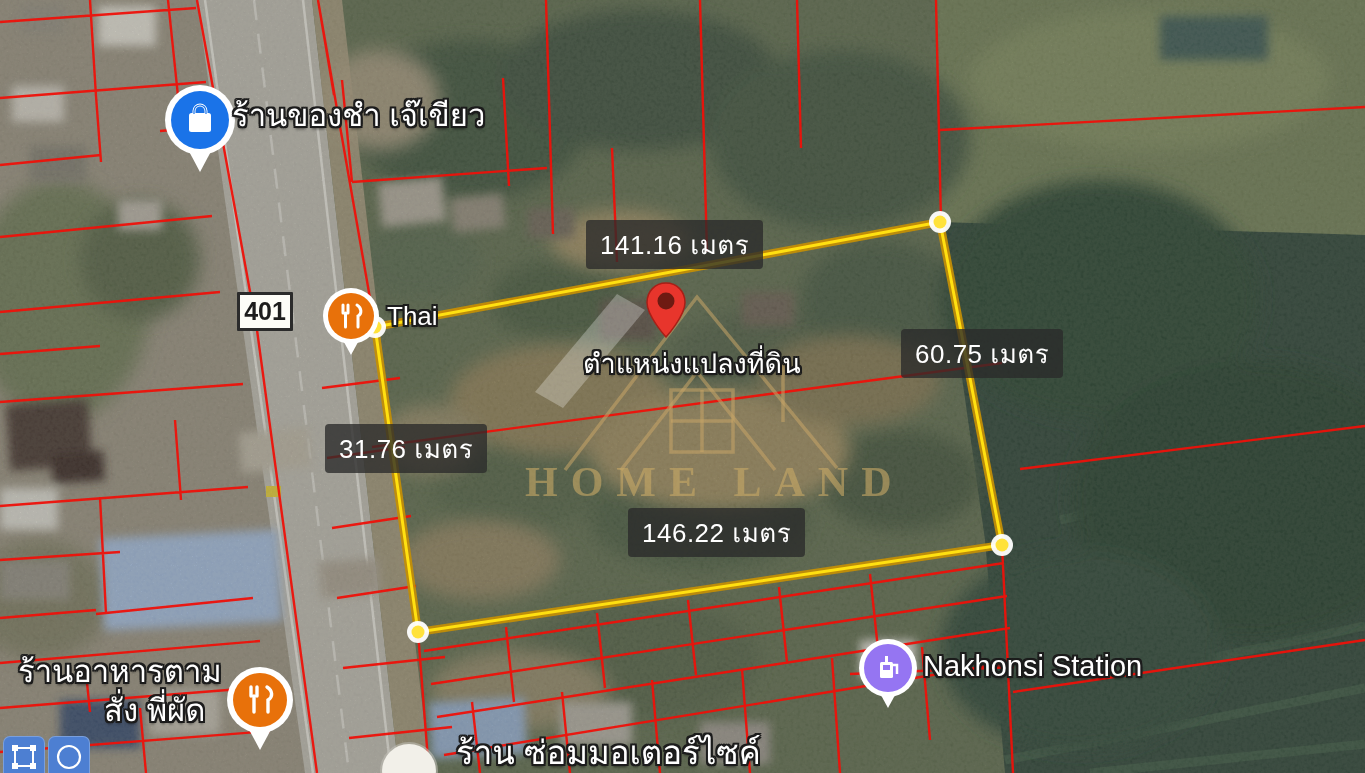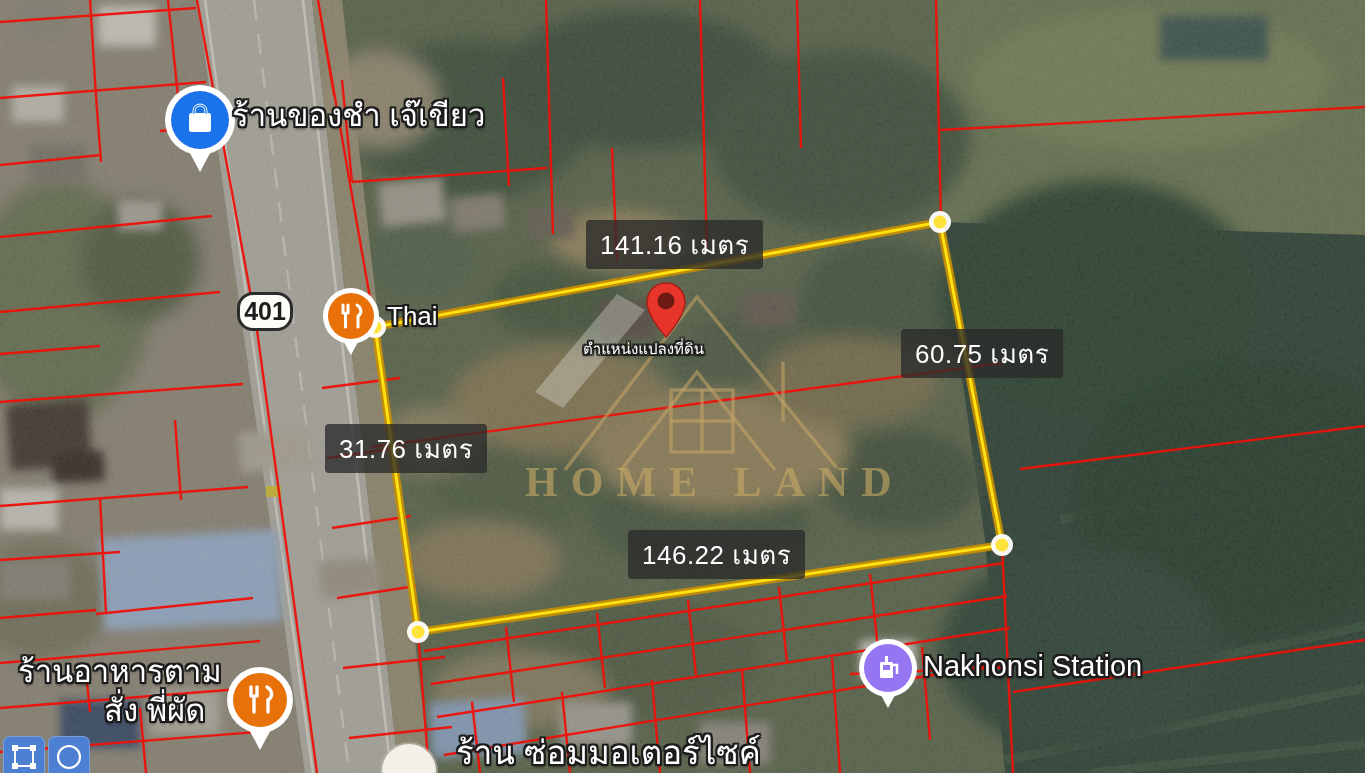--- a/index.html
+++ b/index.html
@@ -21,21 +21,21 @@
        0    3px 3px rgba(0,0,0,.6);
   }
   .poi-label{position:absolute;white-space:nowrap;}
   .chip{
     position:absolute;background:rgba(42,42,42,.78);color:#fff;
     font-size:26px;font-weight:400;padding:4px 14px;border-radius:4px;
     white-space:nowrap;letter-spacing:.5px;
   }
   .road-shield{
     position:absolute;left:237px;top:292px;width:50px;height:33px;
-    background:#fdfdf8;border:3px solid #2b2b2b;border-radius:16px;
+    background:#fdfdf8;border:3px solid #2b2b2b;border-radius:1px;
     color:#1d1d1d;font-size:25px;font-weight:700;text-align:center;line-height:33px;
   }
   .wm-text{
     position:absolute;left:525px;top:458px;width:340px;text-align:center;
     font-family:"Liberation Serif",serif;font-size:42px;font-weight:600;
     letter-spacing:13px;color:rgba(198,168,102,.62);white-space:nowrap;
   }
   .tool-btn{
     position:absolute;width:42px;height:46px;border-radius:7px;
     background:#4d7fd2;box-shadow:0 0 0 1px rgba(255,255,255,.25) inset;
@@ -214,27 +214,27 @@
       <g>
           <circle cx="418" cy="632" r="11" fill="#ffffff" opacity="0.95"></circle>
           <circle cx="418" cy="632" r="6.5" fill="#ffe23a"></circle>
         </g>
     </g>
   </svg>
 
   <div class="chip" style="left:586px;top:220px">141.16 เมตร</div>
   <div class="chip" style="left:901px;top:329px">60.75 เมตร</div>
   <div class="chip" style="left:325px;top:424px">31.76 เมตร</div>
-  <div class="chip" style="left:628px;top:530px">146.22 เมตร</div>
+  <div class="chip" style="left:628px;top:508px">146.22 เมตร</div>
 
   <svg class="layer" style="left:644px;top:281px" width="44" height="58" viewBox="0 0 44 58">
     <path d="M22 2C11 2 3 10.5 3 21.5 3 35 22 56 22 56s19-21 19-34.5C41 10.5 33 2 22 2z" fill="#e8352c" stroke="#a81f17" stroke-width="1.5"></path>
     <circle cx="22" cy="20" r="8.5" fill="#6e1a12"></circle>
   </svg>
-  <div class="poi-label outlined" style="left:583px;top:341px;font-size:15px">ตำแหน่งแปลงที่ดิน</div>
+  <div class="poi-label outlined" style="left:583px;top:350px;font-size:27px">ตำแหน่งแปลงที่ดิน</div>
 
   <svg class="layer" style="left:164px;top:82px" width="72" height="92" viewBox="0 0 72 92">
     <path d="M36 90 L20 60 H52 Z" fill="#ffffff"></path>
     <circle cx="36" cy="38" r="35" fill="#ffffff"></circle>
     <circle cx="36" cy="38" r="29" fill="#1a73e8"></circle>
     <g>
       <rect x="25" y="31" width="22" height="19" rx="2.5" fill="#ffffff"></rect>
       <path d="M30 32 v-3 a6 6 0 0 1 12 0 v3" fill="none" stroke="#ffffff" stroke-width="3"></path>
       <path d="M30 32 v-3 a6 6 0 0 1 12 0 v3" fill="none" stroke="#1a73e8" stroke-width="1.2"></path>
     </g>

